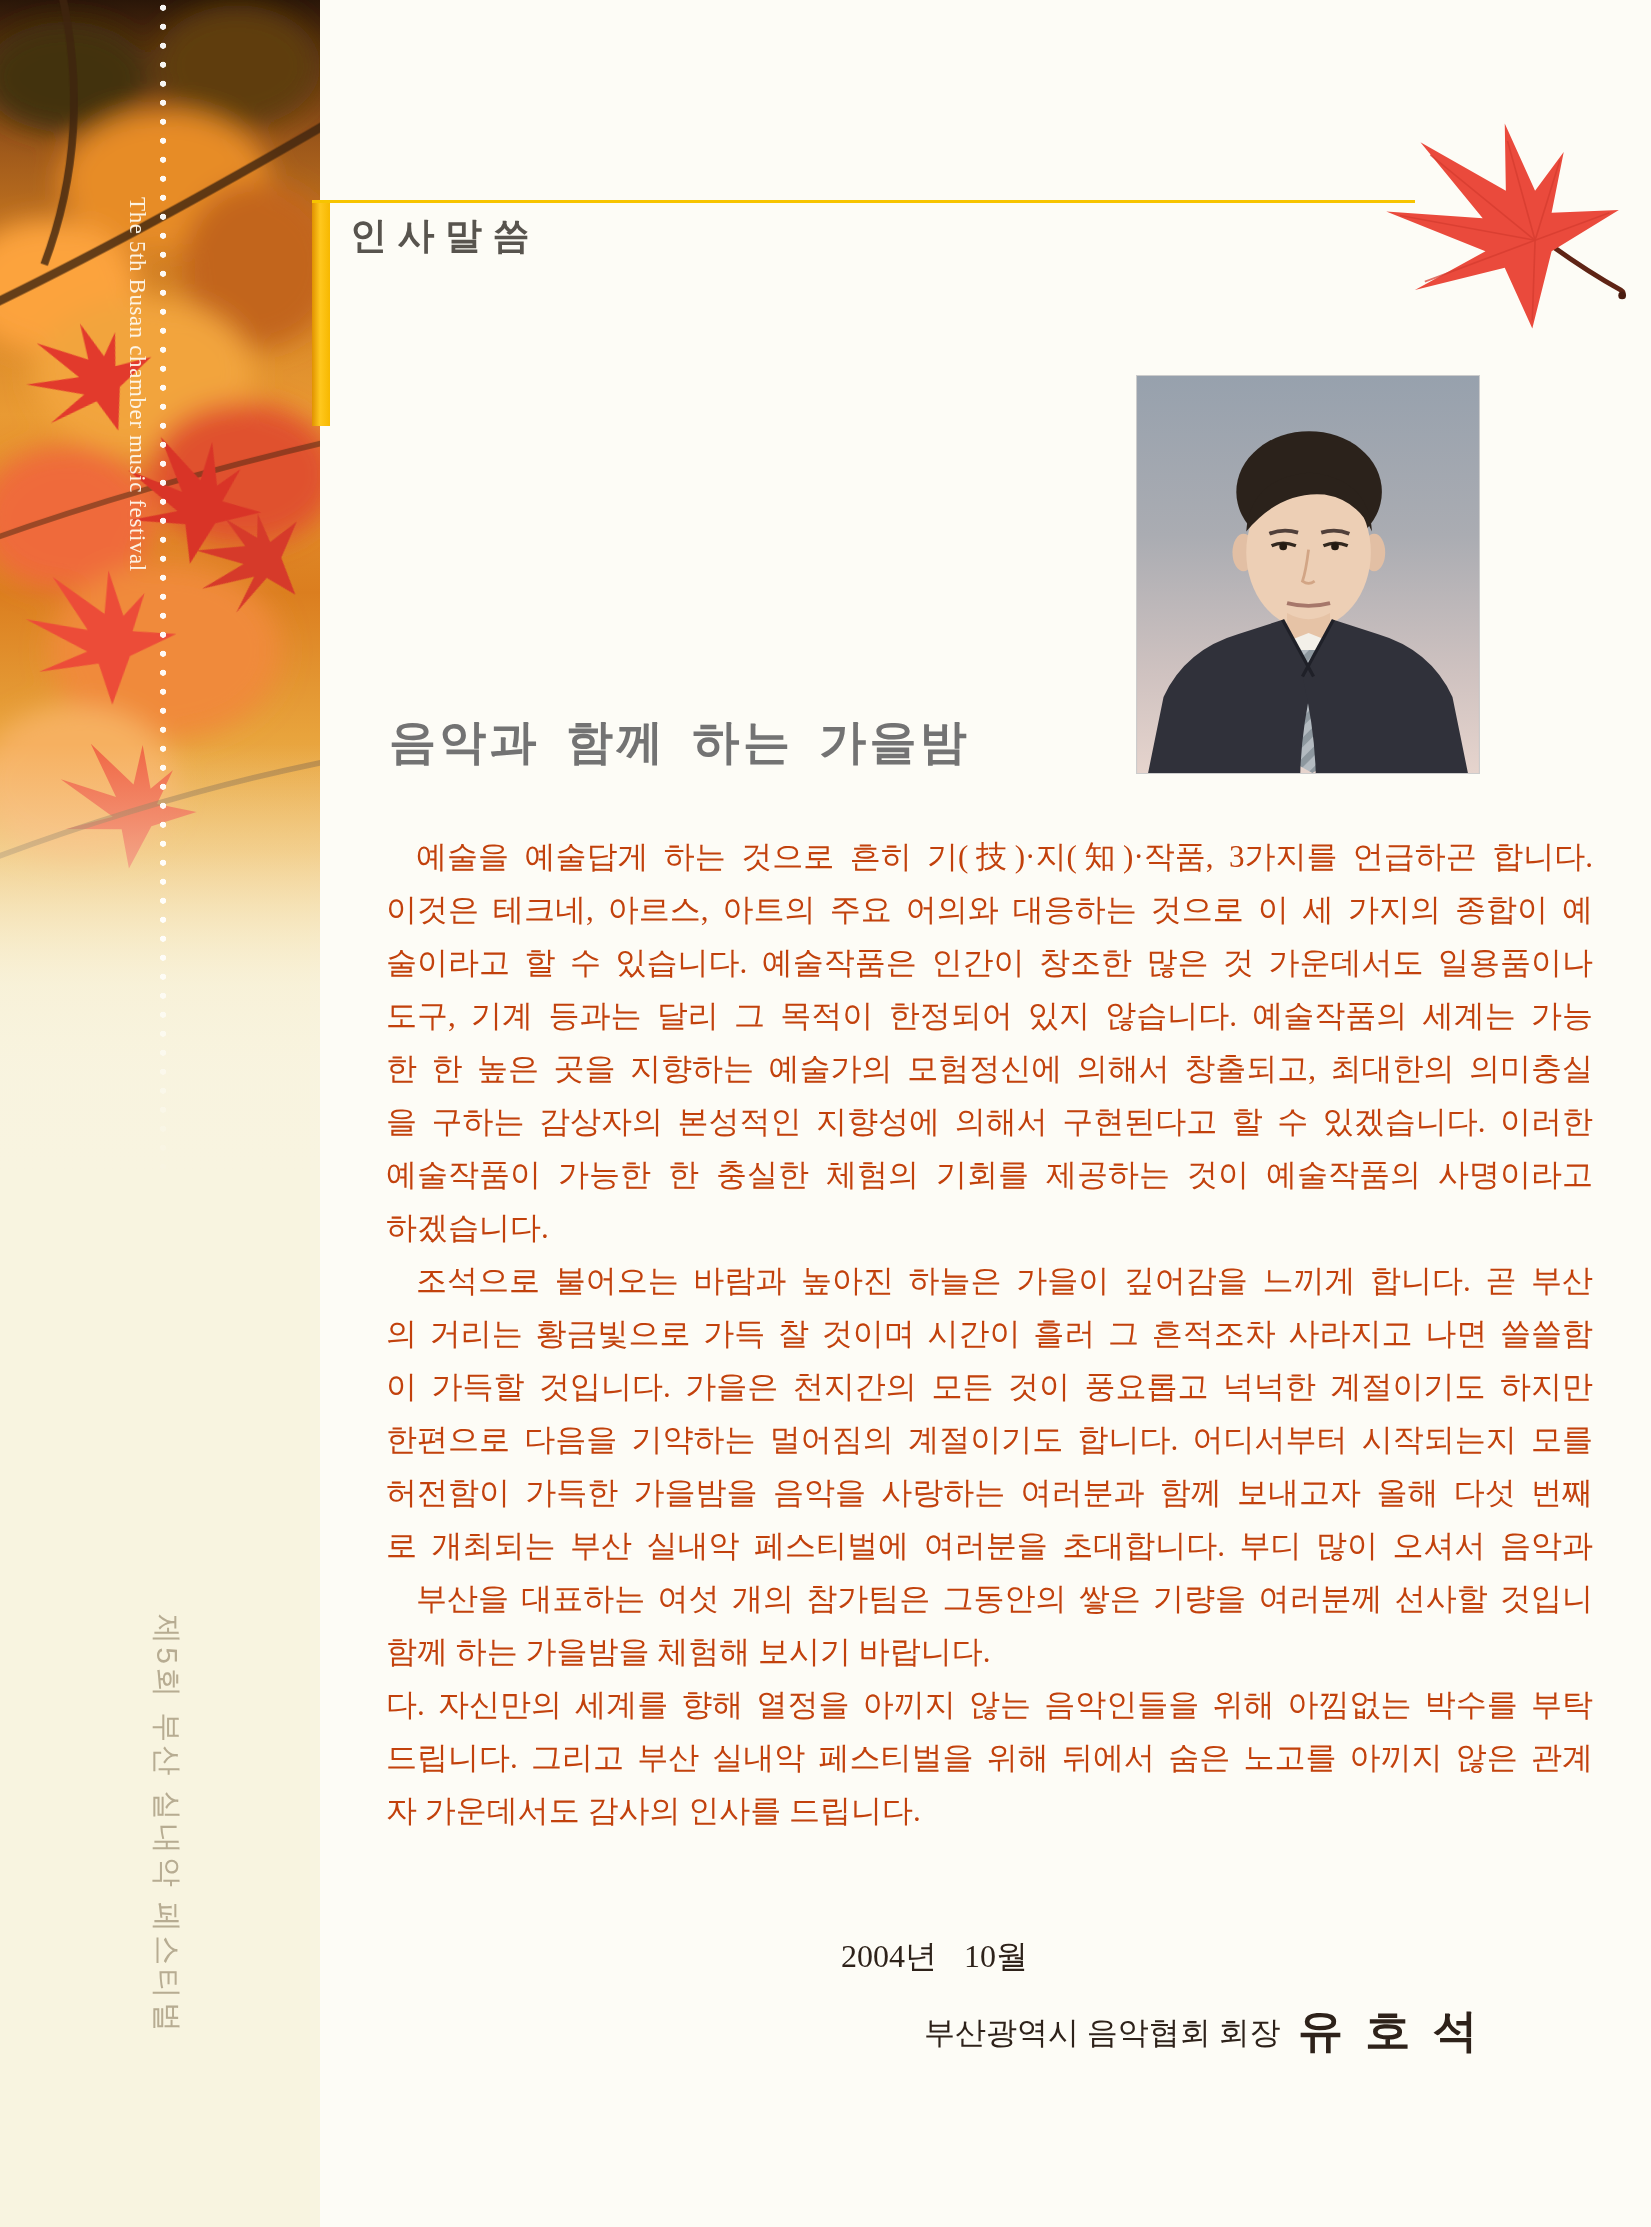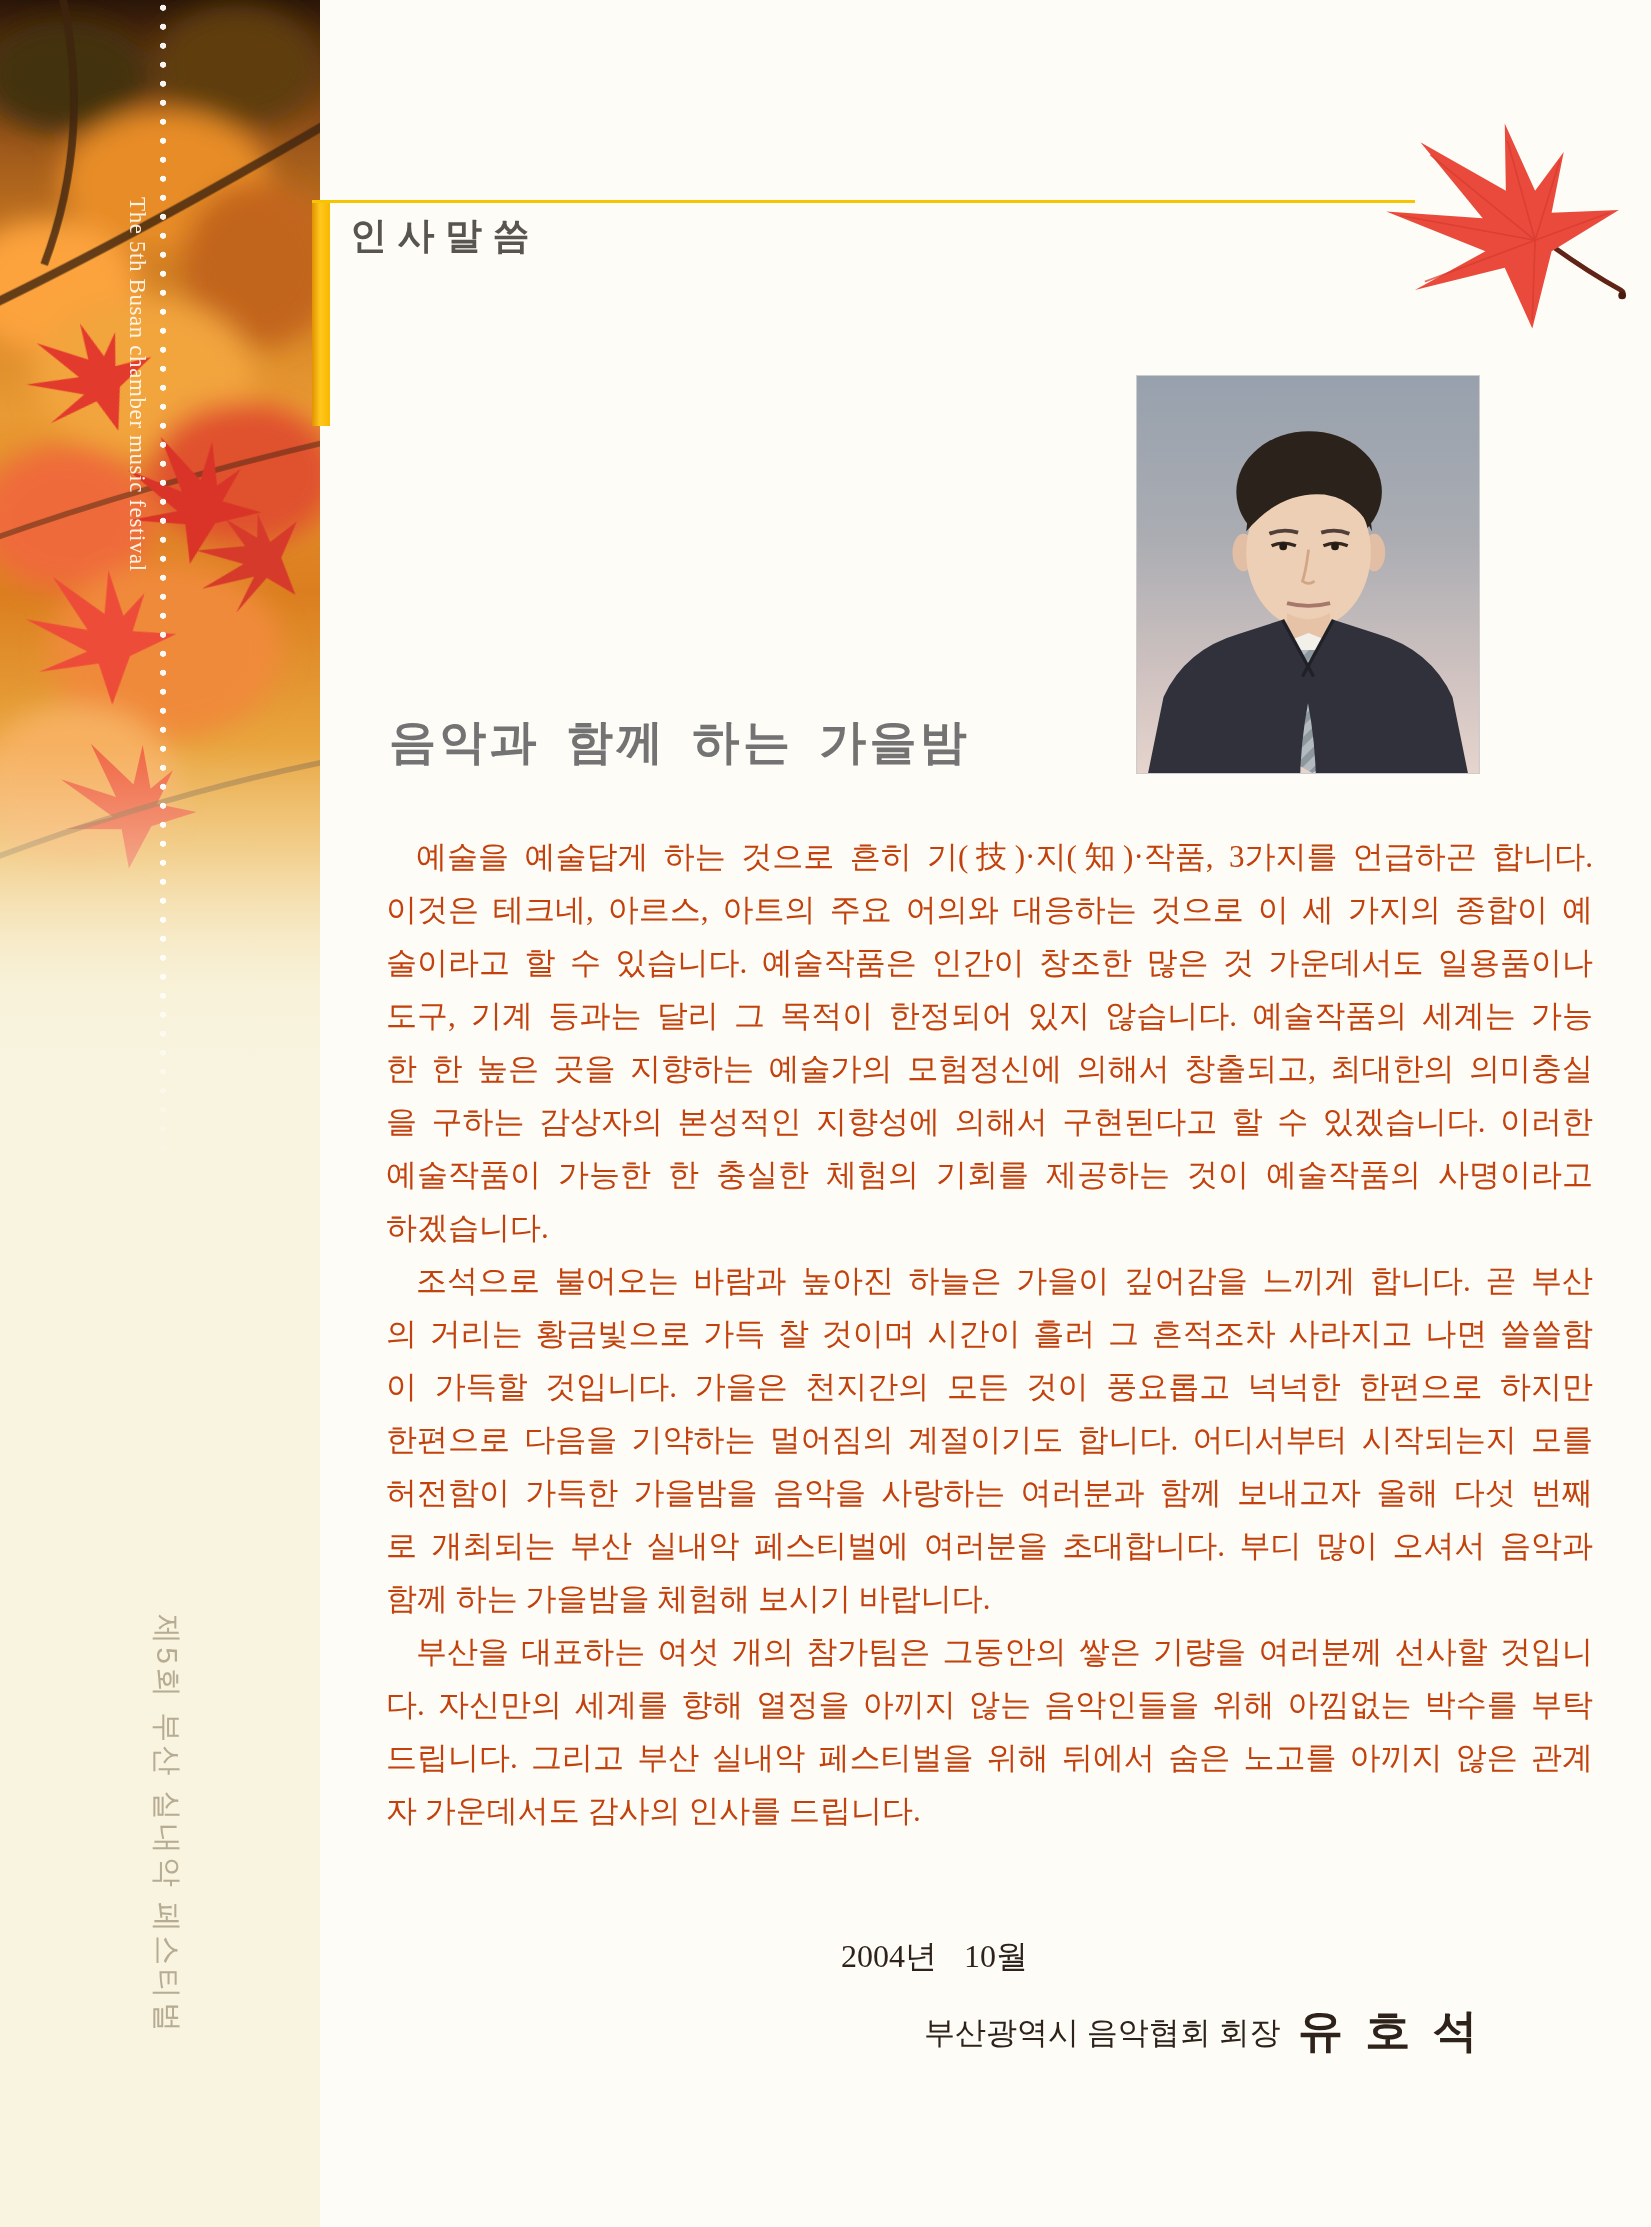--- a/index.html
+++ b/index.html
@@ -220,26 +220,26 @@
       <div class="line first">예술을 예술답게 하는 것으로 흔히 기(技)·지(知)·작품, 3가지를 언급하곤 합니다.</div>
       <div class="line">이것은 테크네, 아르스, 아트의 주요 어의와 대응하는 것으로 이 세 가지의 종합이 예</div>
       <div class="line">술이라고 할 수 있습니다. 예술작품은 인간이 창조한 많은 것 가운데서도 일용품이나</div>
       <div class="line">도구, 기계 등과는 달리 그 목적이 한정되어 있지 않습니다. 예술작품의 세계는 가능</div>
       <div class="line">한 한 높은 곳을 지향하는 예술가의 모험정신에 의해서 창출되고, 최대한의 의미충실</div>
       <div class="line">을 구하는 감상자의 본성적인 지향성에 의해서 구현된다고 할 수 있겠습니다. 이러한</div>
       <div class="line">예술작품이 가능한 한 충실한 체험의 기회를 제공하는 것이 예술작품의 사명이라고</div>
       <div class="line last">하겠습니다.</div>
       <div class="line first">조석으로 불어오는 바람과 높아진 하늘은 가을이 깊어감을 느끼게 합니다. 곧 부산</div>
       <div class="line">의 거리는 황금빛으로 가득 찰 것이며 시간이 흘러 그 흔적조차 사라지고 나면 쓸쓸함</div>
-      <div class="line">이 가득할 것입니다. 가을은 천지간의 모든 것이 풍요롭고 넉넉한 한편으로 하지만</div>
+      <div class="line">이 가득할 것입니다. 가을은 천지간의 모든 것이 풍요롭고 넉넉한 계절이기도 하지만</div>
       <div class="line">한편으로 다음을 기약하는 멀어짐의 계절이기도 합니다. 어디서부터 시작되는지 모를</div>
       <div class="line">허전함이 가득한 가을밤을 음악을 사랑하는 여러분과 함께 보내고자 올해 다섯 번째</div>
       <div class="line">로 개최되는 부산 실내악 페스티벌에 여러분을 초대합니다. 부디 많이 오셔서 음악과</div>
+      <div class="line first">부산을 대표하는 여섯 개의 참가팀은 그동안의 쌓은 기량을 여러분께 선사할 것입니</div>
       <div class="line last">함께 하는 가을밤을 체험해 보시기 바랍니다.</div>
-      <div class="line first">부산을 대표하는 여섯 개의 참가팀은 그동안의 쌓은 기량을 여러분께 선사할 것입니</div>
       <div class="line">다. 자신만의 세계를 향해 열정을 아끼지 않는 음악인들을 위해 아낌없는 박수를 부탁</div>
       <div class="line">드립니다. 그리고 부산 실내악 페스티벌을 위해 뒤에서 숨은 노고를 아끼지 않은 관계</div>
       <div class="line last">자 가운데서도 감사의 인사를 드립니다.</div>
     </div>
 
   <div class="closing-date">2004년 10월</div>
   <div class="signature">
     <span class="org">부산광역시 음악협회 회장</span>
     <span class="name">유 호 석</span>
   </div>

